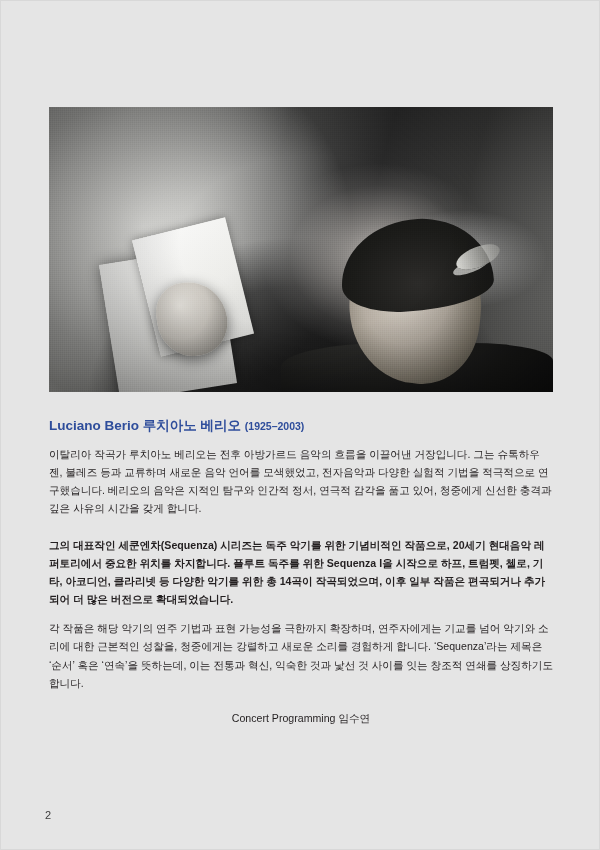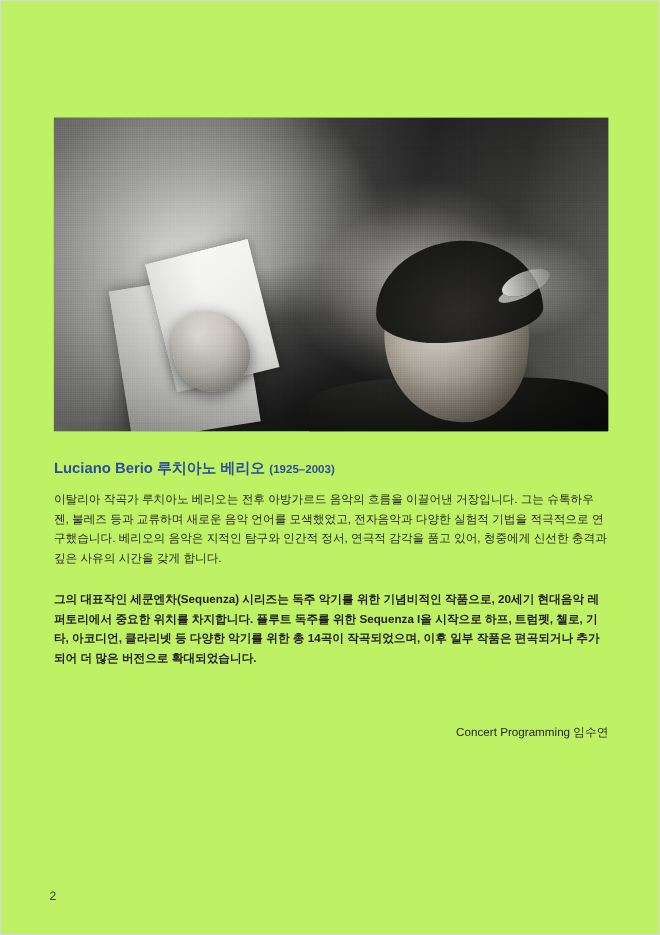--- a/index.html
+++ b/index.html
@@ -13,21 +13,21 @@
     font-family: "Liberation Sans", sans-serif;
     color: #231f20;
     overflow: hidden;
   }
   .page {
     position: relative;
     width: 600px;
     height: 850px;
     box-sizing: border-box;
     border: 1px solid #d8d8d8;
-    background: #bef264;
+    background: #e5e5e5;
   }
   .content {
     position: absolute;
     left: 48px;
     top: 106px;
     width: 504px;
   }
 
   
   .photo-wrap {
@@ -158,22 +158,22 @@
     text-align: left;
   }
   .body-block.tight {
     margin-top: 0;
   }
   .gap-lg {
     margin-top: 18px;
     font-weight: bold;
   }
   .signature {
-    margin-top: 50px;
-    text-align: right;
+    margin-top: 20px;
+    text-align: center;
     font-size: 10.6px;
     color: #231f20;
   }
   .page-number {
     position: absolute;
     left: 44px;
     bottom: 28px;
     font-size: 11px;
     color: #3c3c3c;
   }
@@ -201,19 +201,20 @@
     <div class="headline">
       <span>Luciano Berio</span>
       <span>루치아노 베리오</span>
       <span class="dates">(1925–2003)</span>
     </div>
 
     <p class="body-block">이탈리아 작곡가 루치아노 베리오는 전후 아방가르드 음악의 흐름을 이끌어낸 거장입니다. 그는 슈톡하우젠, 불레즈 등과 교류하며 새로운 음악 언어를 모색했었고, 전자음악과 다양한 실험적 기법을 적극적으로 연구했습니다. 베리오의 음악은 지적인 탐구와 인간적 정서, 연극적 감각을 품고 있어, 청중에게 신선한 충격과 깊은 사유의 시간을 갖게 합니다.</p>
 
     <p class="body-block gap-lg">그의 대표작인 세쿤엔차(Sequenza) 시리즈는 독주 악기를 위한 기념비적인 작품으로, 20세기 현대음악 레퍼토리에서 중요한 위치를 차지합니다. 플루트 독주를 위한 Sequenza I을 시작으로 하프, 트럼펫, 첼로, 기타, 아코디언, 클라리넷 등 다양한 악기를 위한 총 14곡이 작곡되었으며, 이후 일부 작품은 편곡되거나 추가되어 더 많은 버전으로 확대되었습니다.</p>
 
+    <p class="body-block tight">각 작품은 해당 악기의 연주 기법과 표현 가능성을 극한까지 확장하며, 연주자에게는 기교를 넘어 악기와 소리에 대한 근본적인 성찰을, 청중에게는 강렬하고 새로운 소리를 경험하게 합니다. ‘Sequenza’라는 제목은 ‘순서’ 혹은 ‘연속’을 뜻하는데, 이는 전통과 혁신, 익숙한 것과 낯선 것 사이를 잇는 창조적 연쇄를 상징하기도 합니다.</p>
 
 
     <div class="signature">Concert Programming 임수연</div>
   </div>
 
   <div class="page-number">2</div>
 </div>
 
 </body></html>

